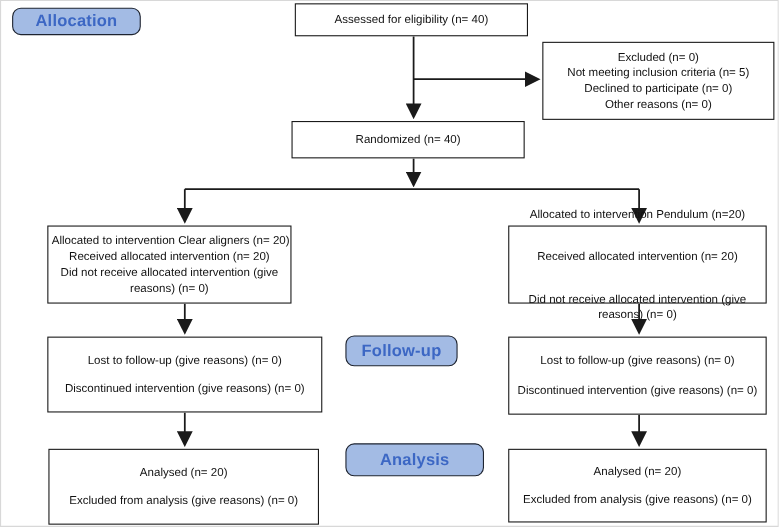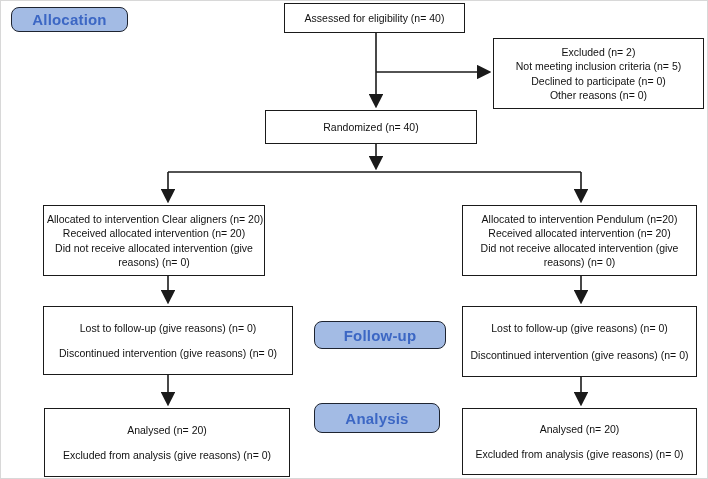--- a/index.html
+++ b/index.html
@@ -44,45 +44,45 @@
     <line x1="168" y1="172" x2="581" y2="172"></line>
     <line x1="168" y1="172" x2="168" y2="201" marker-end="url(#ah)"></line>
     <line x1="581" y1="172" x2="581" y2="201" marker-end="url(#ah)"></line>
     <line x1="168" y1="276" x2="168" y2="302" marker-end="url(#ah)"></line>
     <line x1="581" y1="276" x2="581" y2="302" marker-end="url(#ah)"></line>
     <line x1="168" y1="375" x2="168" y2="404" marker-end="url(#ah)"></line>
     <line x1="581" y1="377" x2="581" y2="404" marker-end="url(#ah)"></line>
   </svg>
 
   <div class="stage" style="left:11px;top:7px;width:117px;height:25px;">Allocation</div>
-  <div class="stage" style="left:314px;top:305px;width:132px;height:28px;margin-top:16px;">Follow-up</div>
+  <div class="stage" style="left:314px;top:305px;width:102px;height:28px;">Follow-up</div>
   <div class="stage" style="left:314px;top:403px;width:126px;height:30px;">Analysis</div>
 
-  <div class="fbox" style="left:284px;top:3px;width:181px;height:30px;">
+  <div class="fbox" style="left:268px;top:3px;width:212px;height:30px;">
     <div class="bl">Assessed for eligibility (n= 40)</div>
   </div>
 
   <div class="fbox" style="left:493px;top:38px;width:211px;height:71px;">
-    <div class="bl">Excluded (n= 2)</div>
+    <div class="bl">Excluded (n= 0)</div>
     <div class="bl">Not meeting inclusion criteria (n= 5)</div>
     <div class="bl">Declined to participate (n= 0)</div>
     <div class="bl">Other reasons (n= 0)</div>
   </div>
 
   <div class="fbox" style="left:265px;top:110px;width:212px;height:34px;">
     <div class="bl">Randomized (n= 40)</div>
   </div>
 
   <div class="fbox" style="left:43px;top:205px;width:222px;height:71px;">
     <div class="bl">Allocated to intervention Clear aligners (n= 20)</div>
     <div class="bl">Received allocated intervention (n= 20)</div>
     <div class="bl wrap">Did not receive allocated intervention (give reasons) (n= 0)</div>
   </div>
 
-  <div class="fbox" style="left:462px;top:205px;width:235px;height:71px;">
+  <div class="fbox" style="left:462px;top:205px;width:235px;height:71px;gap:24px;">
     <div class="bl">Allocated to intervention Pendulum (n=20)</div>
     <div class="bl">Received allocated intervention (n= 20)</div>
     <div class="bl wrap">Did not receive allocated intervention (give reasons) (n= 0)</div>
   </div>
 
   <div class="fbox spread" style="left:43px;top:306px;width:250px;height:69px;">
     <div class="bl">Lost to follow-up (give reasons) (n= 0)</div>
     <div class="bl">Discontinued intervention (give reasons) (n= 0)</div>
   </div>
 

